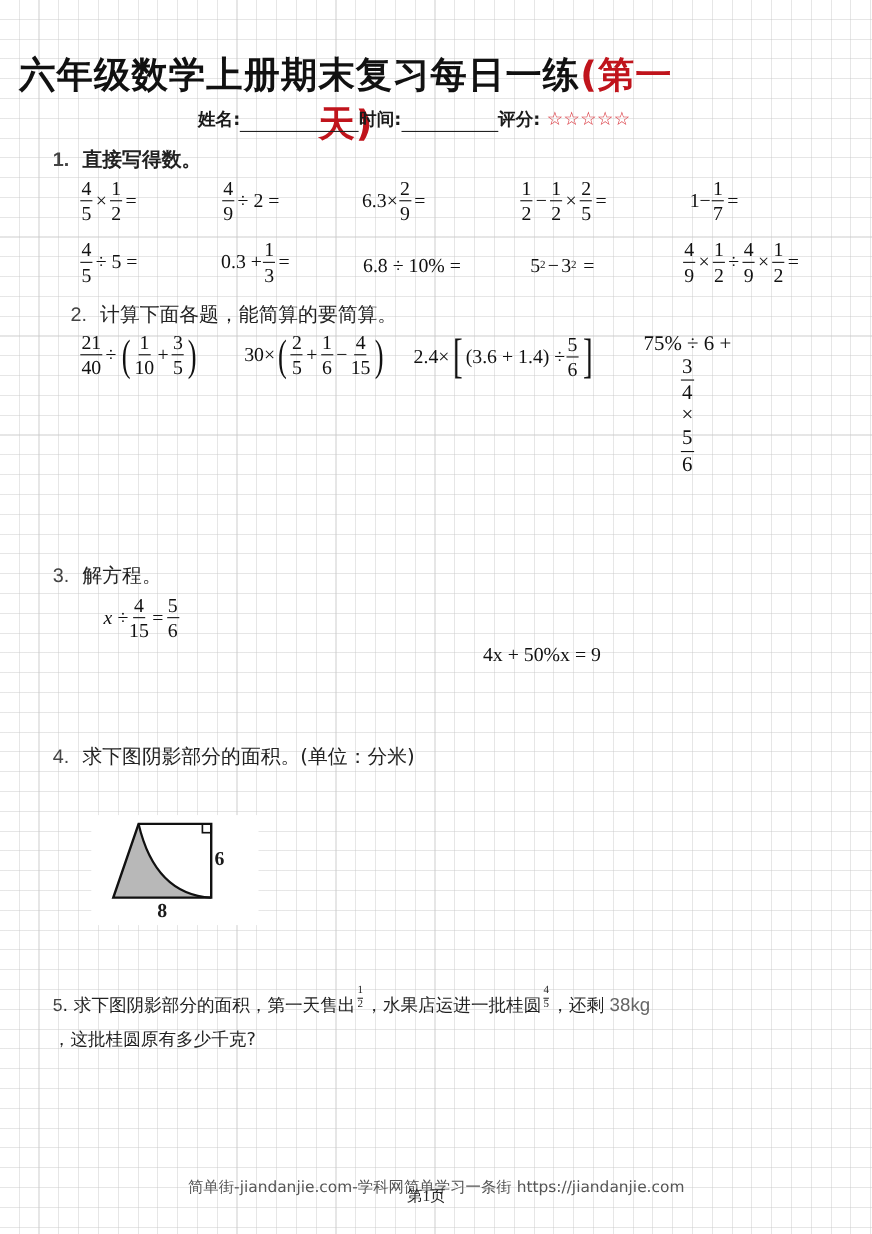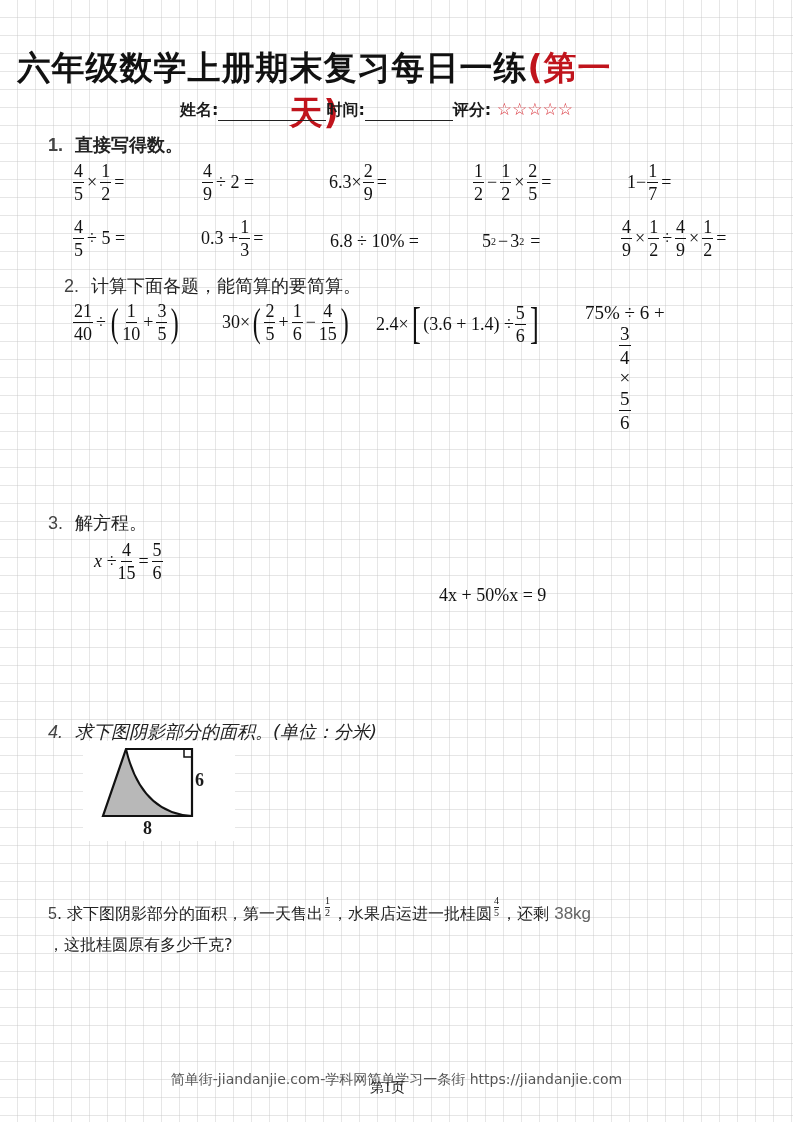--- a/index.html
+++ b/index.html
@@ -233,21 +233,21 @@
   <span class="op">=</span>
   <span class="frac">
       <span class="n">5</span>
       <span class="d">6</span>
     </span>
 </div>
 <div class="abs math" style="left:439px; top:553px;margin-top:32px;">
   <span>4x + 50%x = 9</span>
 </div>
 
-<div class="abs q-title" style="left:48px; top:720px;font-style:italic;">
+<div class="abs q-title" style="left:48px; top:676px;">
   <span class="num">4.</span><span>求下图阴影部分的面积。(单位：分米)</span>
 </div>
 <div class="abs figure-box">
   <svg width="152" height="100" viewBox="0 0 152 100">
 
     <path d="M43,8 L20,75 L109,75 Q58,72 43,8 Z" fill="#b8b8b8" stroke="none"></path>
     <path d="M43,8 L109,8 L109,75 L20,75 Z" fill="none" stroke="#111" stroke-width="2.2"></path>
     <path d="M43,8 Q58,72 109,75" fill="none" stroke="#111" stroke-width="2"></path>
     <rect x="101" y="8" width="8" height="8" fill="none" stroke="#111" stroke-width="1.5"></rect>
   </svg>

